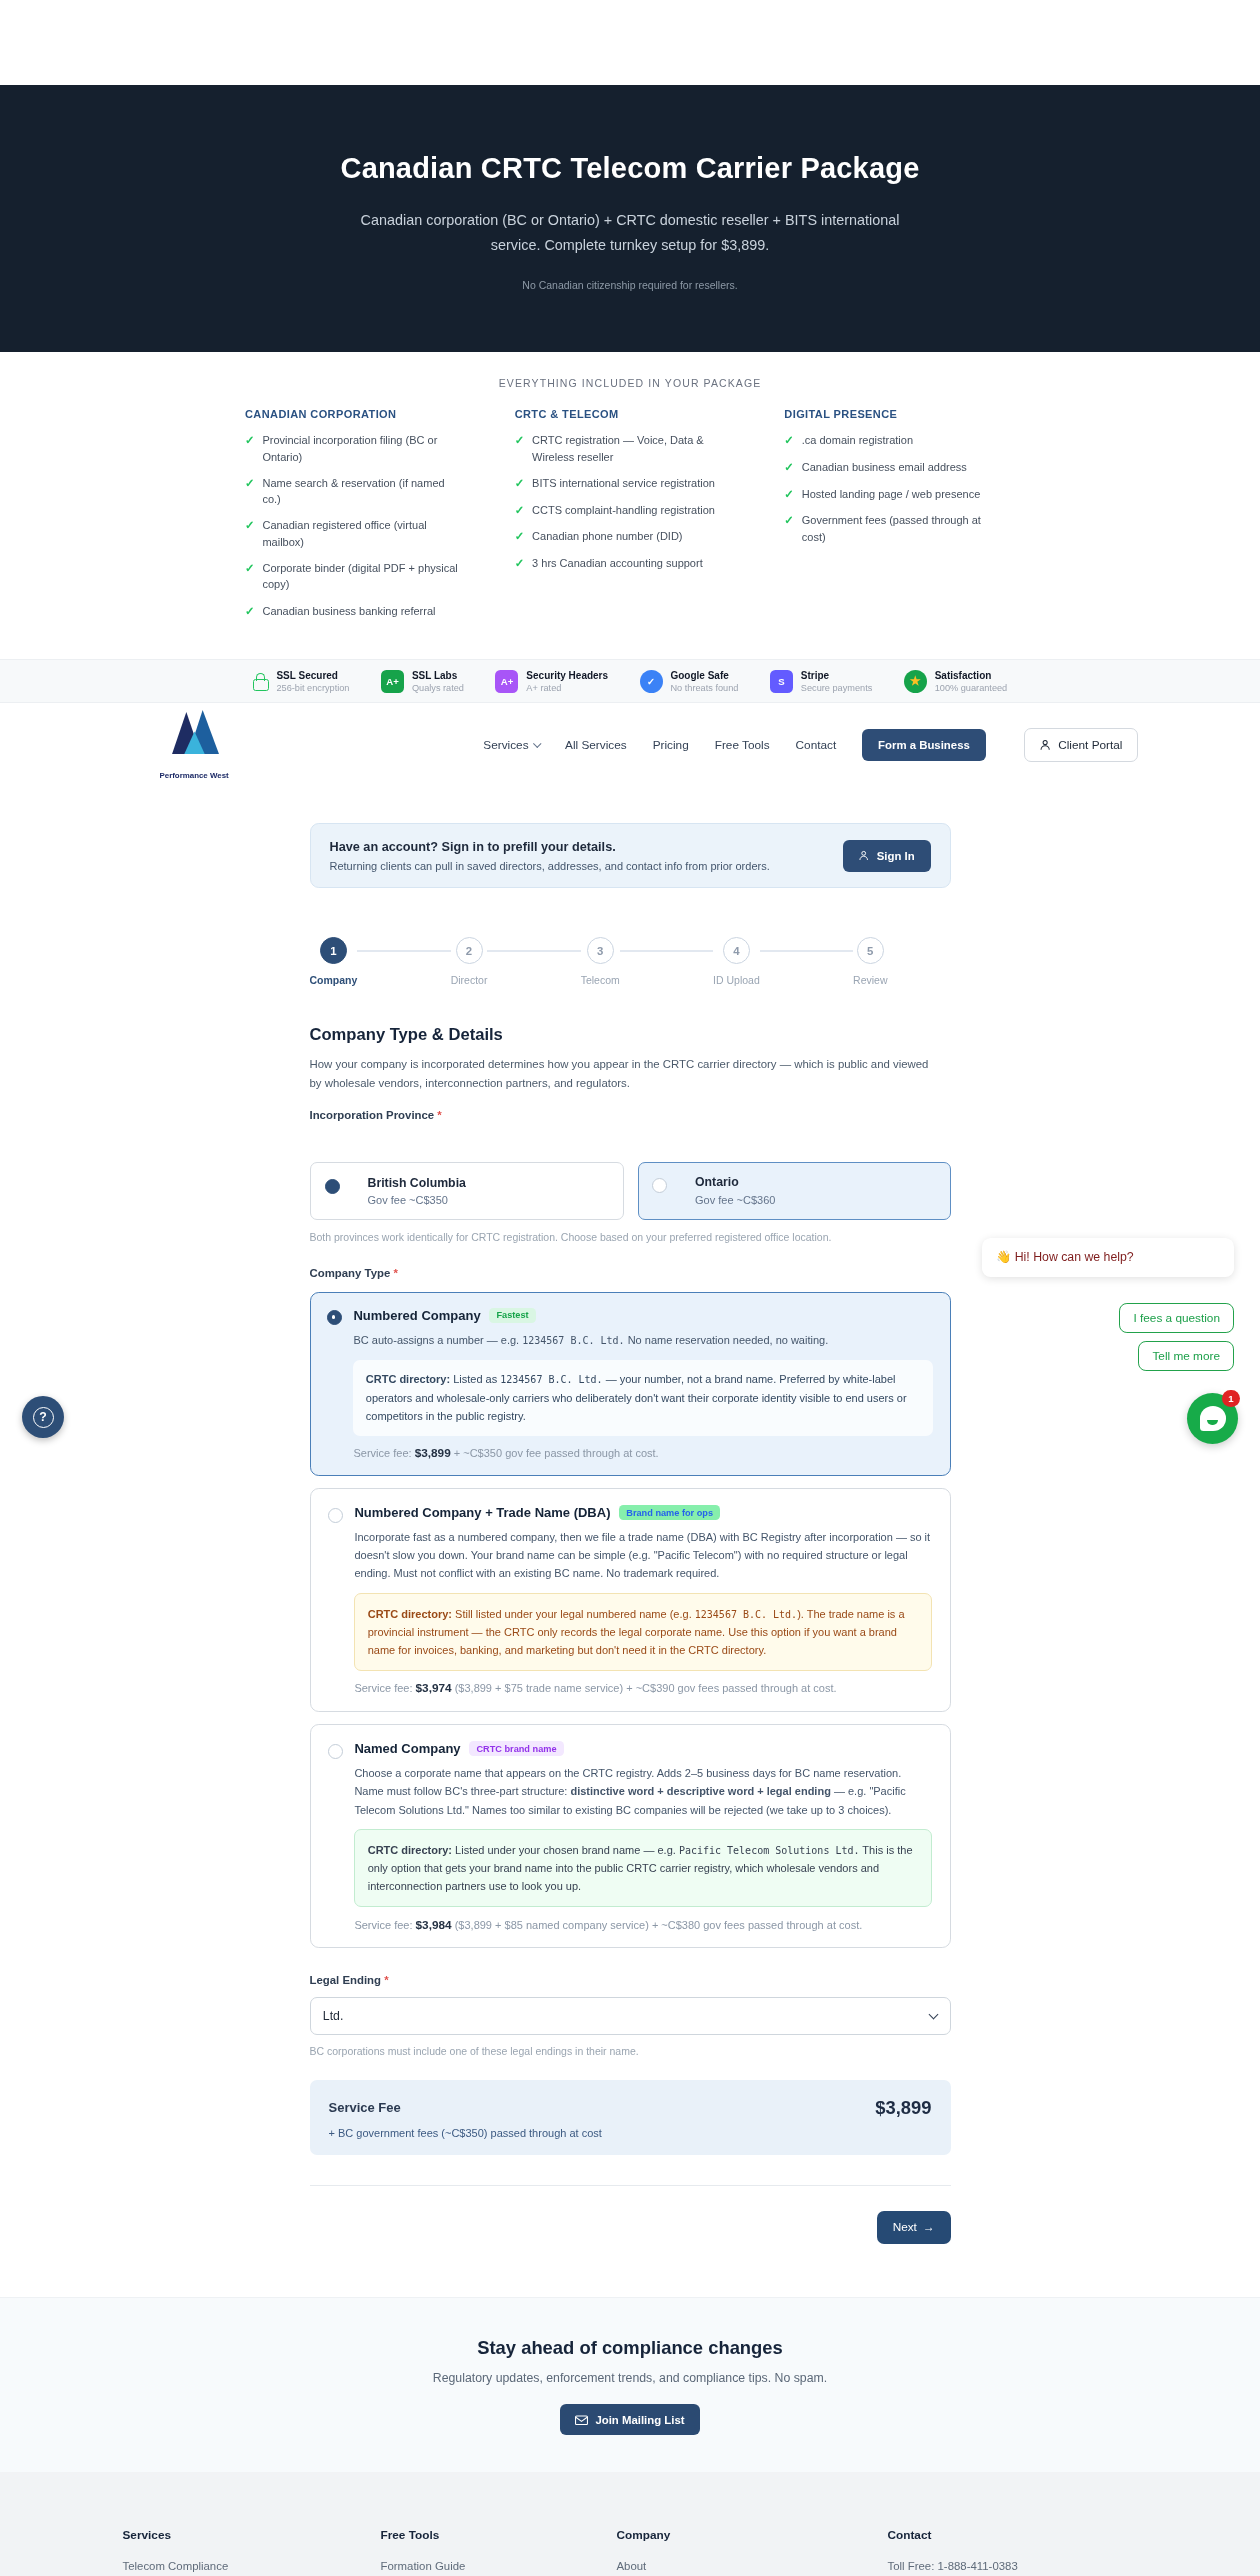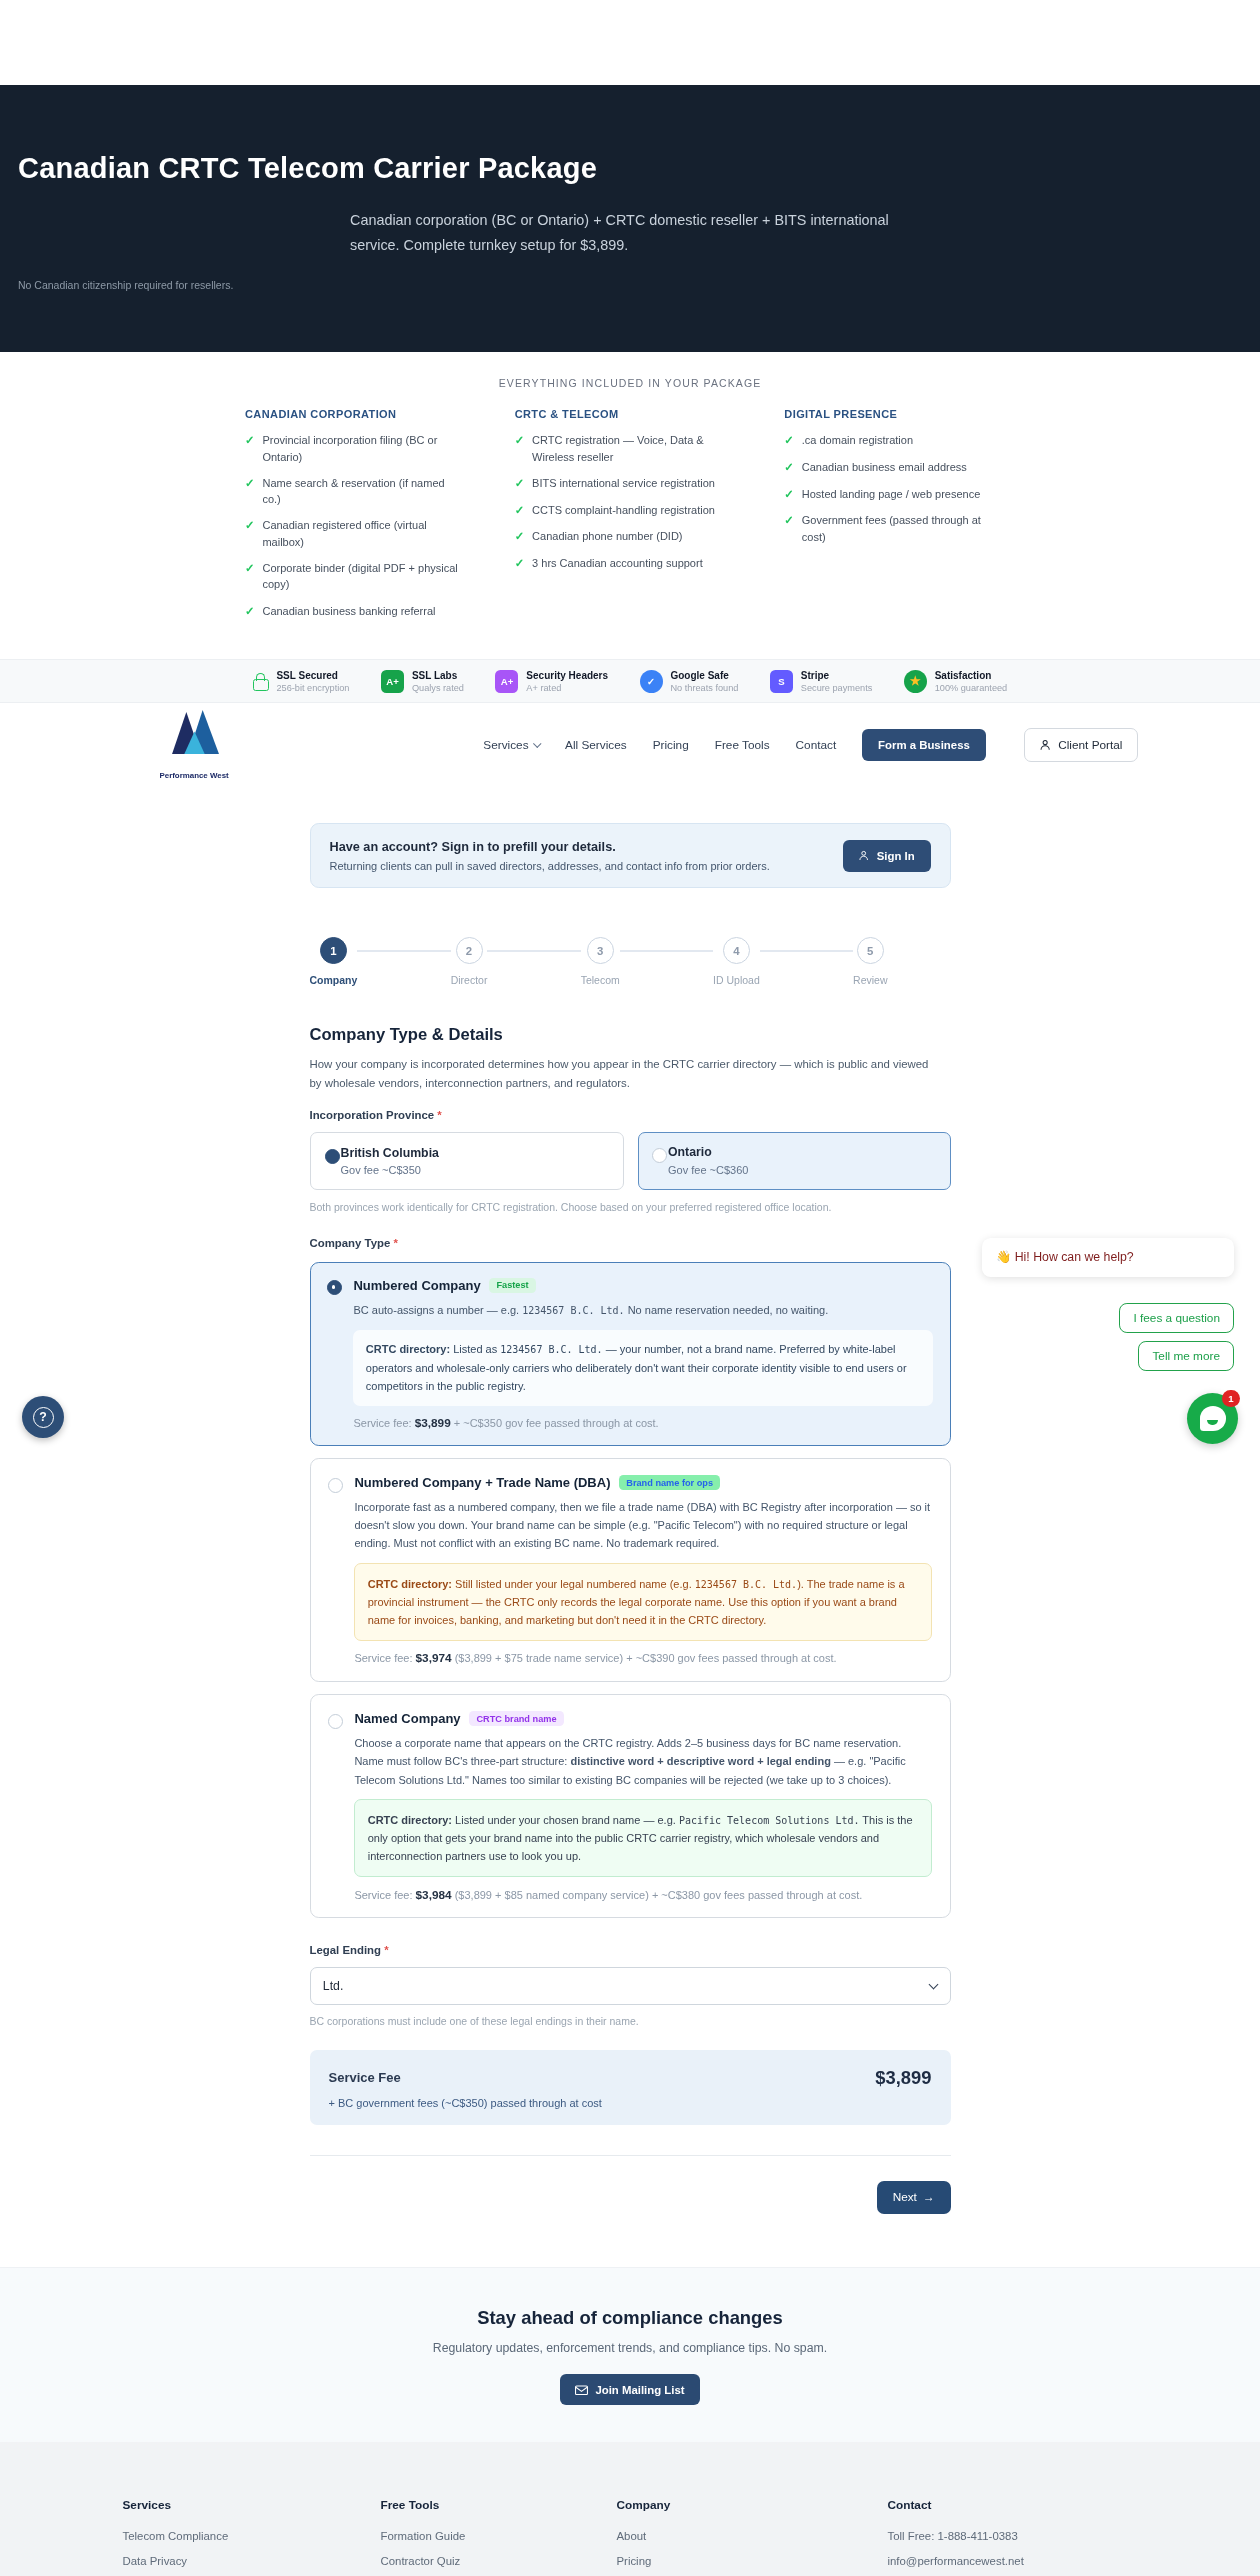--- a/index.html
+++ b/index.html
@@ -3,21 +3,21 @@
 <meta charset="utf-8">
 <style>
   * { margin:0; padding:0; box-sizing:border-box; }
   body { font-family:"Liberation Sans", sans-serif; background:#ffffff; color:#1e293b; }
   .page { position:relative; width:1260px; margin:0 auto; background:#fff; }
 
   
   .top-gap { height:85px; background:#fff; }
 
   
-  .hero { background:#15202e; color:#fff; padding:67px 18px 61px; }
+  .hero { background:#15202e; color:#fff; text-align:center; padding:67px 18px 61px; }
   .hero h1 { font-size:29px; font-weight:700; letter-spacing:0.2px; }
   .hero .sub { margin:23px auto 0; max-width:560px; font-size:14.4px; line-height:1.75; color:#c9d2dc; }
   .hero .note { margin-top:21px; font-size:10.5px; color:#8d99a6; }
 
   
   .included { background:#fff; padding:24.5px 0 30px; }
   .included .eyebrow { text-align:center; font-size:10.5px; letter-spacing:1.1px; color:#6b7280; margin-bottom:19px; }
   .inc-grid { width:770px; margin:0 auto; display:grid; grid-template-columns:1fr 1fr 1fr; gap:39px; }
   .inc-col h3 { font-size:11px; color:#2a5182; letter-spacing:0.4px; margin-bottom:12.3px; }
   .inc-item { display:flex; gap:7.9px; font-size:11px; color:#46505e; line-height:1.5; margin-bottom:9.6px; max-width:219px; }
@@ -61,21 +61,21 @@
   .step.active .step-c { background:#2d4e77; border-color:#2d4e77; color:#fff; }
   .step.active .step-l { color:#2d4e77; font-weight:700; }
   .connector { flex:1; height:1.8px; background:#e2e8f0; margin-top:13px; }
 
   .form-head { margin-top:39px; font-size:16.6px; font-weight:700; color:#16243a; }
   .form-desc { margin-top:10.5px; font-size:11.4px; color:#4b5a6b; line-height:1.6; max-width:630px; }
   .field-label { margin-top:17.5px; font-size:11.4px; font-weight:700; color:#2f3e52; }
   .req { color:#e0524d; }
 
   .prov-row { display:flex; gap:14px; margin-top:10.5px; }
-  .prov { flex:1; border:0.9px solid #d6dbe1; border-radius:7px; background:#fff; padding:13px 14px; display:flex; gap:1px; align-items:flex-start; cursor:pointer; }
+  .prov { flex:1; border:0.9px solid #d6dbe1; border-radius:7px; background:#fff; padding:13px 14px; display:flex; gap:28px; align-items:flex-start; cursor:pointer;margin-top:30px; }
   .prov.hl { border:1.8px solid #5e8fc4; background:#e9f2fb; padding:12.3px 13px; }
   .radio { width:15px; height:15px; border-radius:50%; border:1.8px solid #c3cdd8; background:#fff; flex:none; margin-top:2.6px; }
   .radio.filled { background:#2d4e77; border-color:#2d4e77; }
   .radio.sel { background:#2d4e77; border-color:#2d4e77; position:relative; }
   .radio.sel:after { content:""; position:absolute; left:3.9px; top:3.9px; width:3.5px; height:3.5px; border-radius:50%; background:#fff; }
   .prov .pn { font-size:12.3px; font-weight:700; color:#1e293b; }
   .prov .pf { font-size:11px; color:#64748b; margin-top:4.4px; }
   .hint { margin-top:10.5px; font-size:10.5px; color:#9aa5b1; }
 
   .opt { border:0.9px solid #d6dbe1; border-radius:8.8px; background:#fff; padding:15.8px 17.5px; display:flex; gap:11.4px; margin-top:12.3px; cursor:pointer; }

